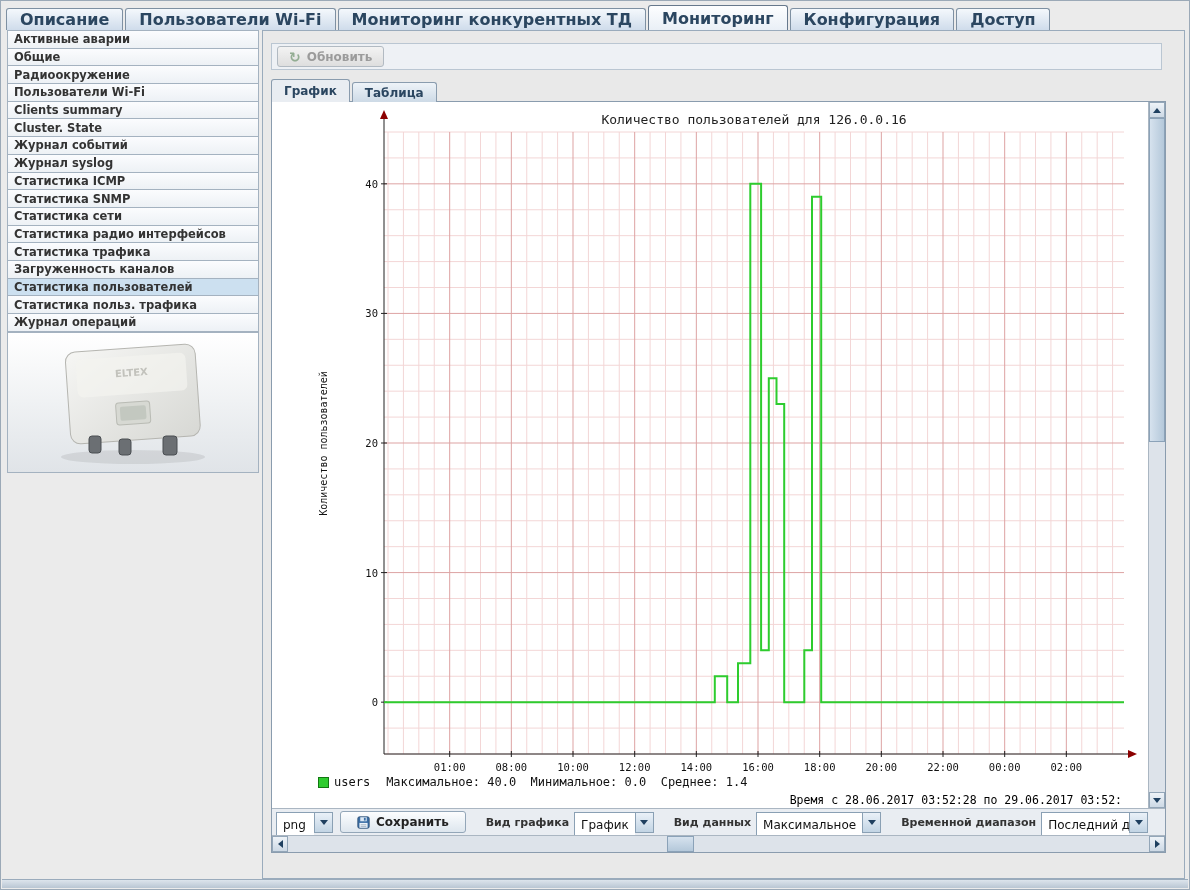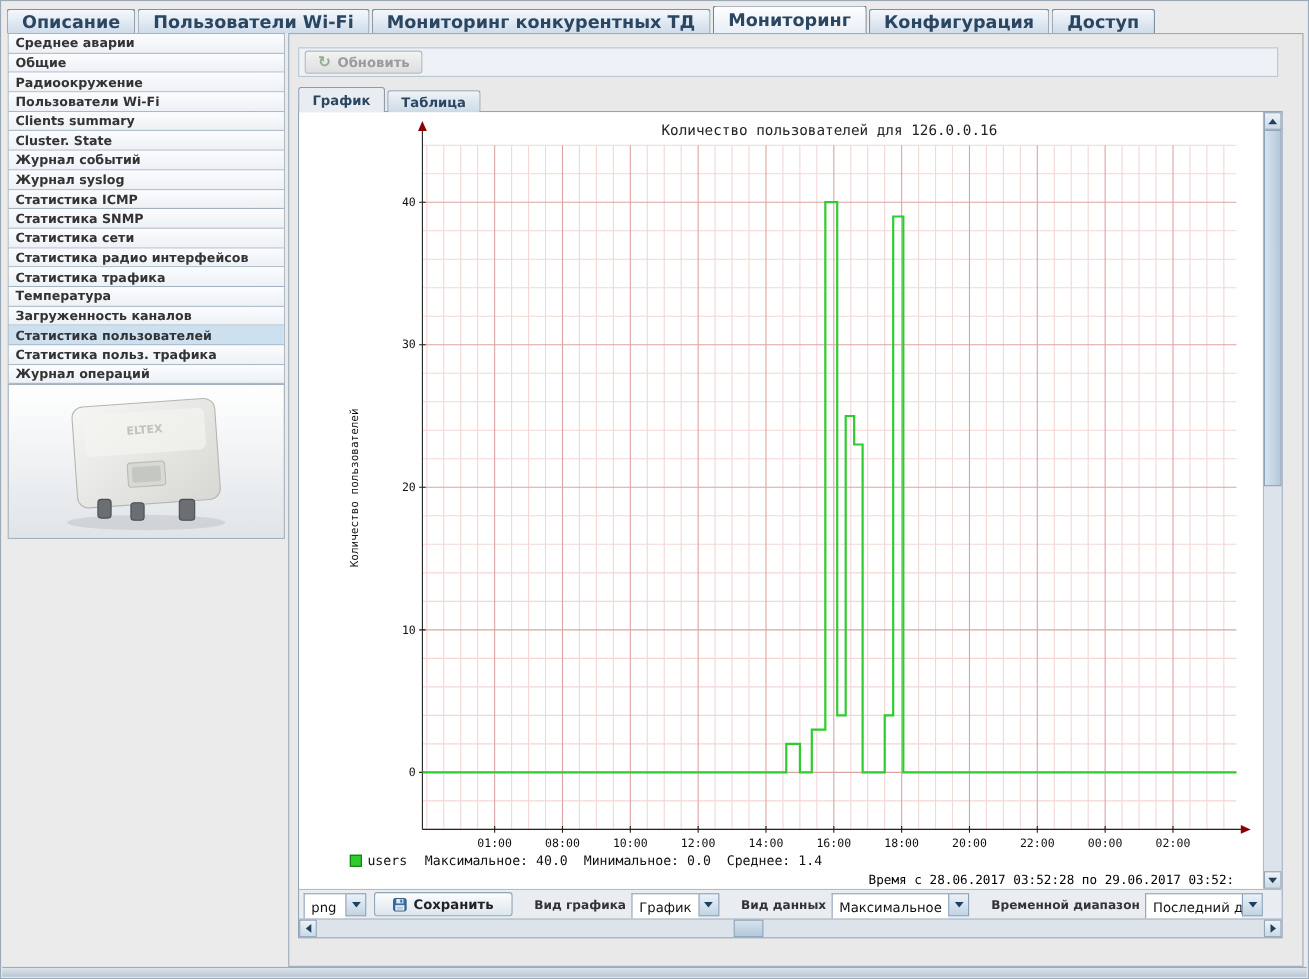--- a/index.html
+++ b/index.html
@@ -104,34 +104,33 @@
       <div class="main-tab">Описание</div>
       <div class="main-tab">Пользователи Wi-Fi</div>
       <div class="main-tab">Мониторинг конкурентных ТД</div>
       <div class="main-tab active">Мониторинг</div>
       <div class="main-tab">Конфигурация</div>
       <div class="main-tab">Доступ</div>
     </div>
 
   <div class="sidebar">
     <div class="side-list">
-        <div class="side-item">Среднее аварии</div>
+        <div class="side-item">Активные аварии</div>
         <div class="side-item">Общие</div>
         <div class="side-item">Радиоокружение</div>
         <div class="side-item">Пользователи Wi-Fi</div>
         <div class="side-item">Clients summary</div>
         <div class="side-item">Cluster. State</div>
         <div class="side-item">Журнал событий</div>
         <div class="side-item">Журнал syslog</div>
         <div class="side-item">Статистика ICMP</div>
         <div class="side-item">Статистика SNMP</div>
         <div class="side-item">Статистика сети</div>
         <div class="side-item">Статистика радио интерфейсов</div>
         <div class="side-item">Статистика трафика</div>
-        <div class="side-item">Температура</div>
         <div class="side-item">Загруженность каналов</div>
         <div class="side-item selected">Статистика пользователей</div>
         <div class="side-item">Статистика польз. трафика</div>
         <div class="side-item">Журнал операций</div>
       </div>
     <div class="device-box">
       <svg width="220" height="132" viewBox="0 0 220 132">
         <defs>
           <linearGradient id="devbody" x1="0" y1="0" x2="1" y2="1">
             <stop offset="0" stop-color="#f6f6f4"></stop>

